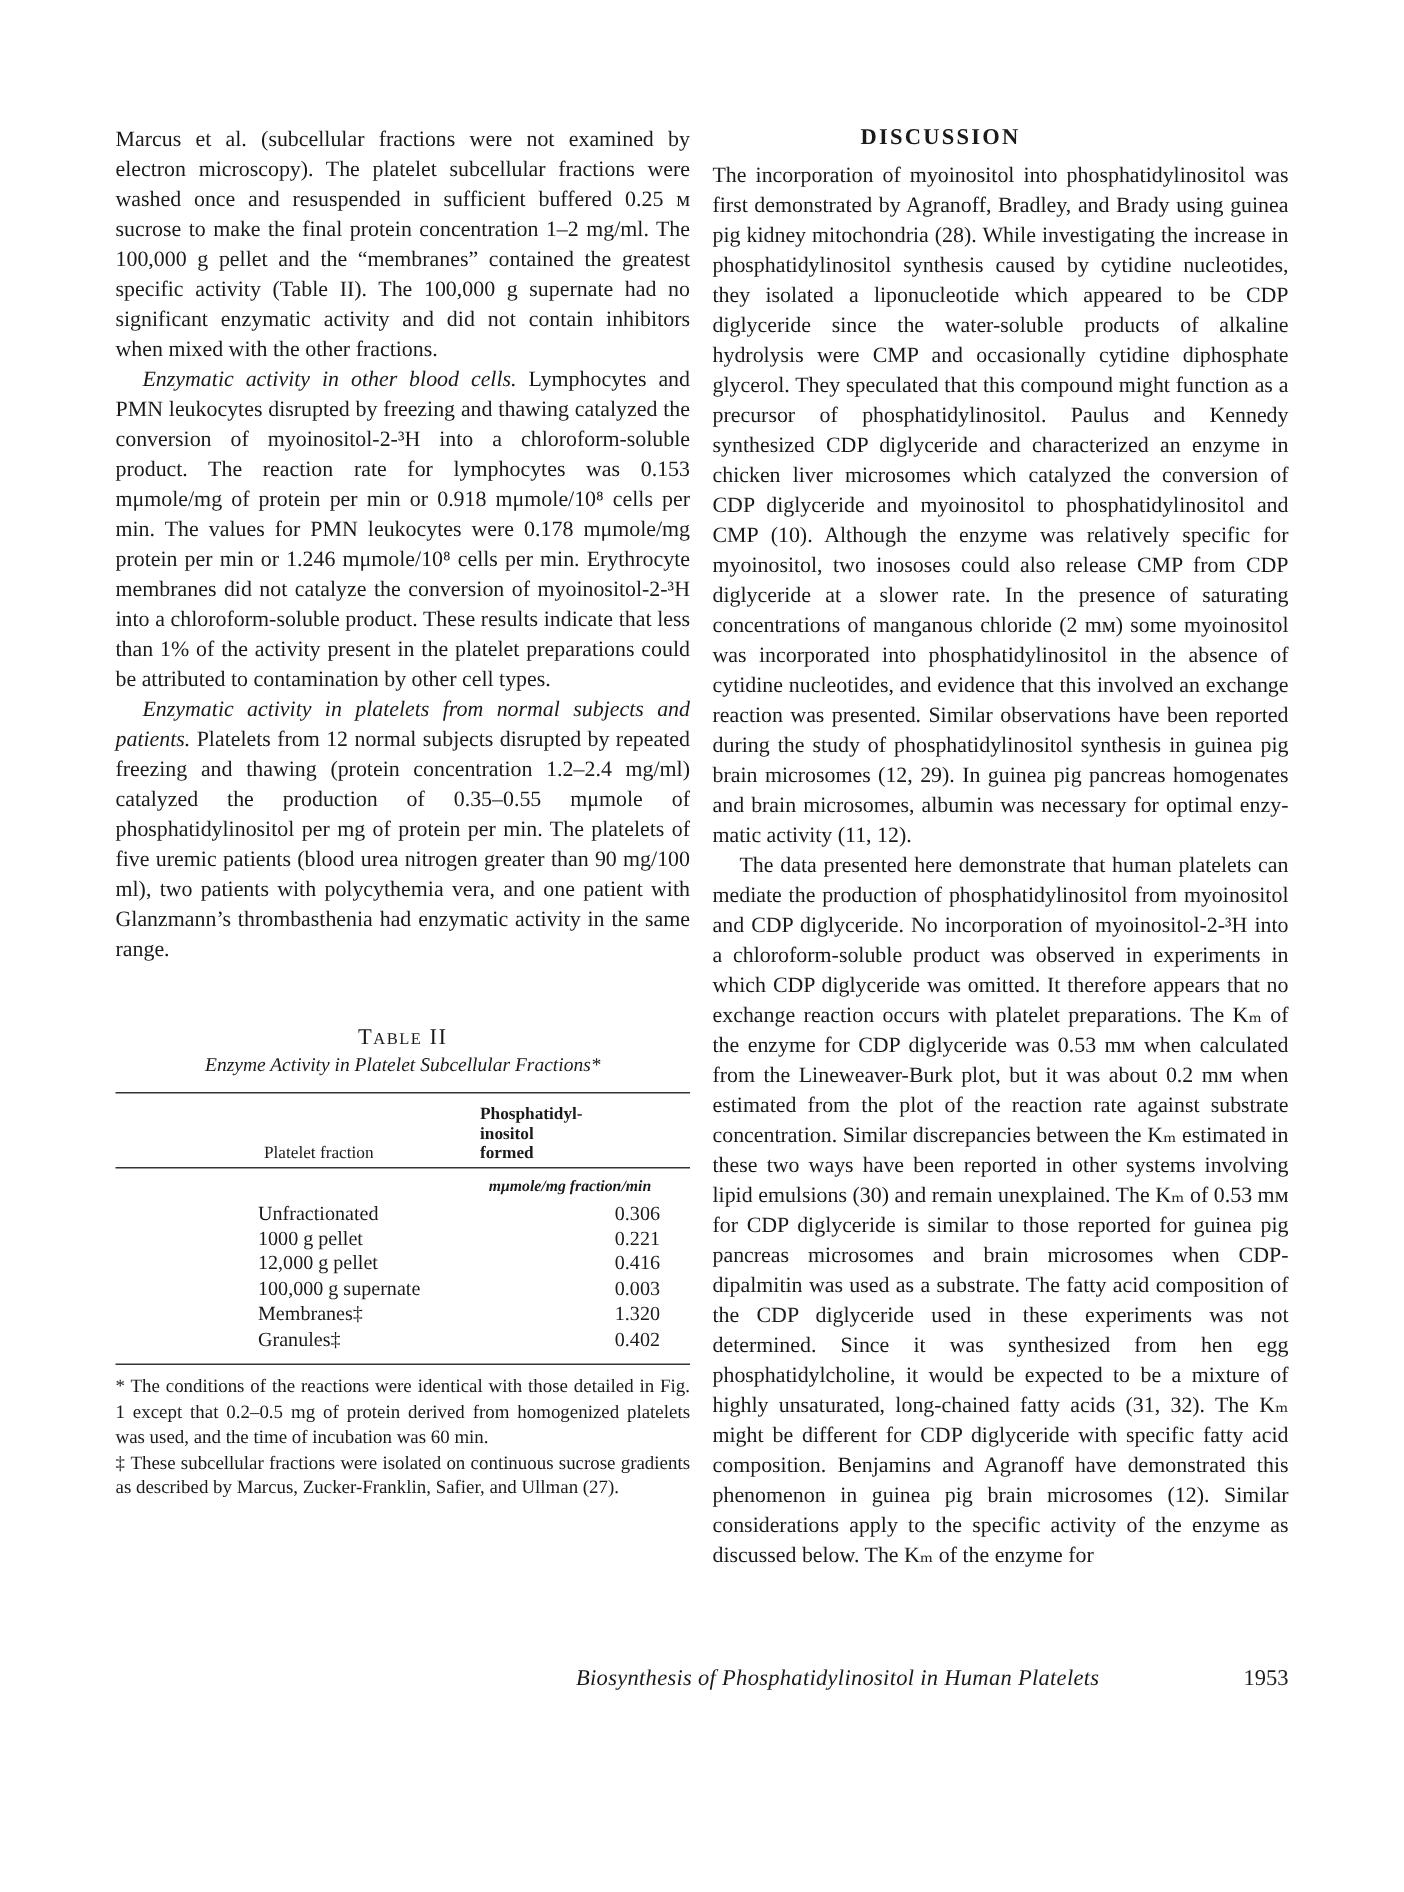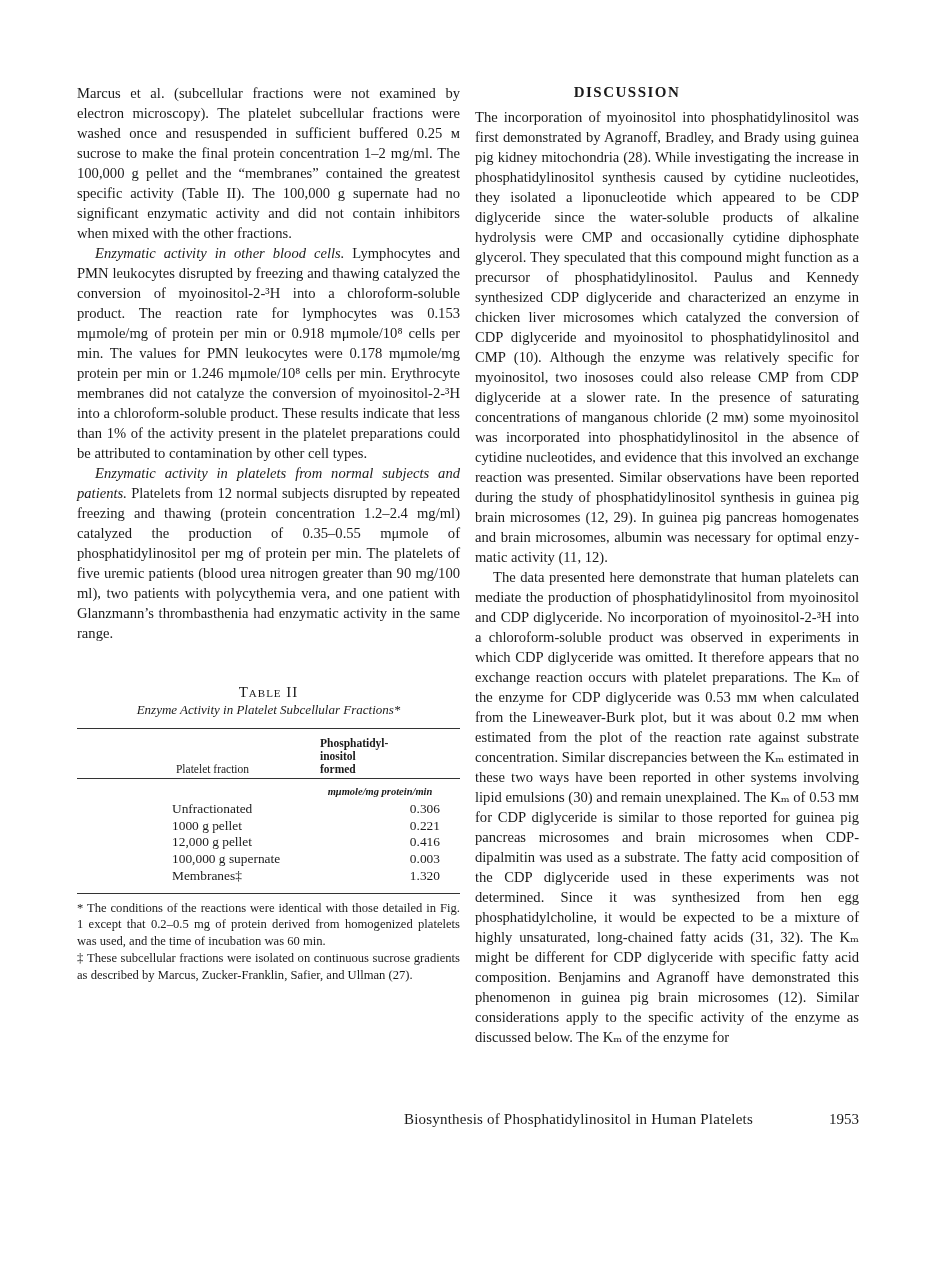--- a/index.html
+++ b/index.html
@@ -46,21 +46,21 @@
     .row .c1 { padding-left: 95px; }
     .row .c2 { text-align: right; padding-right: 20px; }
     .rule-bottom { margin-top: 8px; }
     .footnotes { font-size: 12.6px; line-height: 16.8px; margin-top: 6px; text-align: justify; }
     .footnotes p { margin: 0; }
 
     .footer {
       position: absolute; top: 1111px; left: 384px; width: 475px;
       font-size: 15px;
     }
-    .footer .title { position: absolute; left: 0; letter-spacing: 0.2px; margin-left: 20px; }
+    .footer .title { font-style: italic; position: absolute; left: 0; letter-spacing: 0.2px; }
     .footer .page { position: absolute; right: 0; }
   </style>
 </head>
 <body>
 
 <div class="col col-left">
   <p>Marcus et al. (subcellular fractions were not examined by electron microscopy). The platelet subcellular frac­tions were washed once and resuspended in sufficient buffered 0.25 ᴍ sucrose to make the final protein con­centration 1–2 mg/ml. The 100,000 g pellet and the “membranes” contained the greatest specific activity (Table II). The 100,000 g supernate had no significant enzymatic activity and did not contain inhibitors when mixed with the other fractions.</p>
   <p class="indent"><span class="runin">Enzymatic activity in other blood cells.</span><span> Lymphocytes and PMN leukocytes disrupted by freezing and thawing catalyzed the conversion of myoinositol-2-³H into a chloroform-soluble product. The reaction rate for lymphocytes was 0.153 mμmole/mg of protein per min or 0.918 mμmole/10⁸ cells per min. The values for PMN leukocytes were 0.178 mμmole/mg protein per min or 1.246 mμmole/10⁸ cells per min. Erythrocyte membranes did not catalyze the conversion of myoinositol-2-³H into a chloroform-soluble product. These results indicate that less than 1% of the activity present in the platelet preparations could be attributed to contamination by other cell types.</span></p>
   <p class="indent"><span class="runin">Enzymatic activity in platelets from normal subjects and patients.</span><span> Platelets from 12 normal subjects dis­rupted by repeated freezing and thawing (protein con­centration 1.2–2.4 mg/ml) catalyzed the production of 0.35–0.55 mμmole of phosphatidylinositol per mg of pro­tein per min. The platelets of five uremic patients (blood urea nitrogen greater than 90 mg/100 ml), two patients with polycythemia vera, and one patient with Glanz­mann’s thrombasthenia had enzymatic activity in the same range.</span></p>
 
@@ -76,21 +76,21 @@
 inositol
 formed</td>
       </tr>
       <tr>
             <td colspan="2" style="padding:0">
               <div class="rule"></div>
             </td>
           </tr>
       <tr class="units">
         <td class="c1"></td>
-        <td class="c2">mμmole/mg protein/min</td>
+        <td class="c2">mμmole/mg fraction/min</td>
       </tr>
       </tbody>
         <tbody id="table-body">
         <tr class="row">
             <td class="c1">Unfractionated</td>
             <td class="c2">0.306</td>
           </tr>
         <tr class="row">
             <td class="c1">1000 g pellet</td>
             <td class="c2">0.221</td>
@@ -99,20 +99,24 @@
             <td class="c1">12,000 g pellet</td>
             <td class="c2">0.416</td>
           </tr>
         <tr class="row">
             <td class="c1">100,000 g supernate</td>
             <td class="c2">0.003</td>
           </tr>
         <tr class="row">
             <td class="c1">Membranes‡</td>
             <td class="c2">1.320</td>
+          </tr>
+        <tr class="row">
+            <td class="c1">Granules‡</td>
+            <td class="c2">0.402</td>
           </tr>
       </tbody>
     </table>
     <div class="rule rule-bottom"></div>
     <div class="footnotes">
       <p>* The conditions of the reactions were identical with those de­tailed in Fig. 1 except that 0.2–0.5 mg of protein derived from homogenized platelets was used, and the time of incubation was 60 min.</p>
       <p>‡ These subcellular fractions were isolated on continuous sucrose gradients as described by Marcus, Zucker-Franklin, Safier, and Ullman (27).</p>
     </div>
   </div>
 </div>

